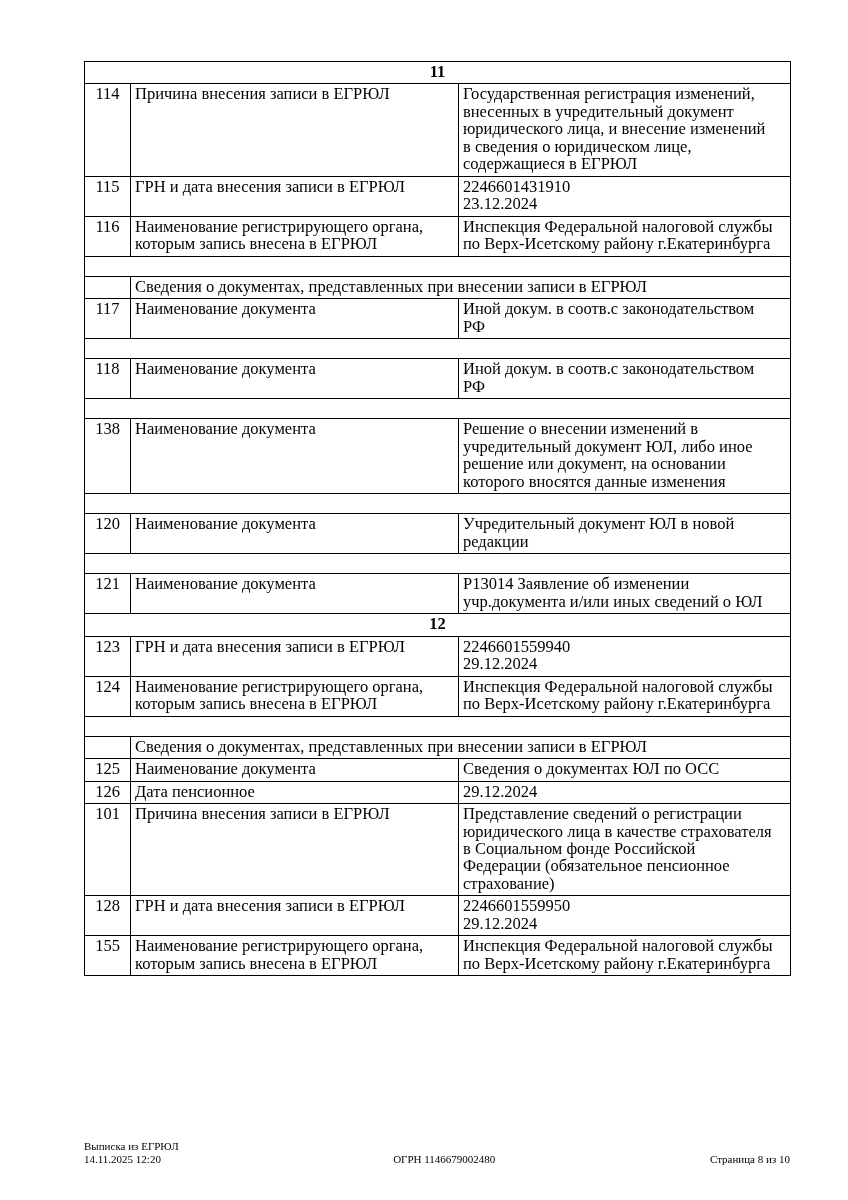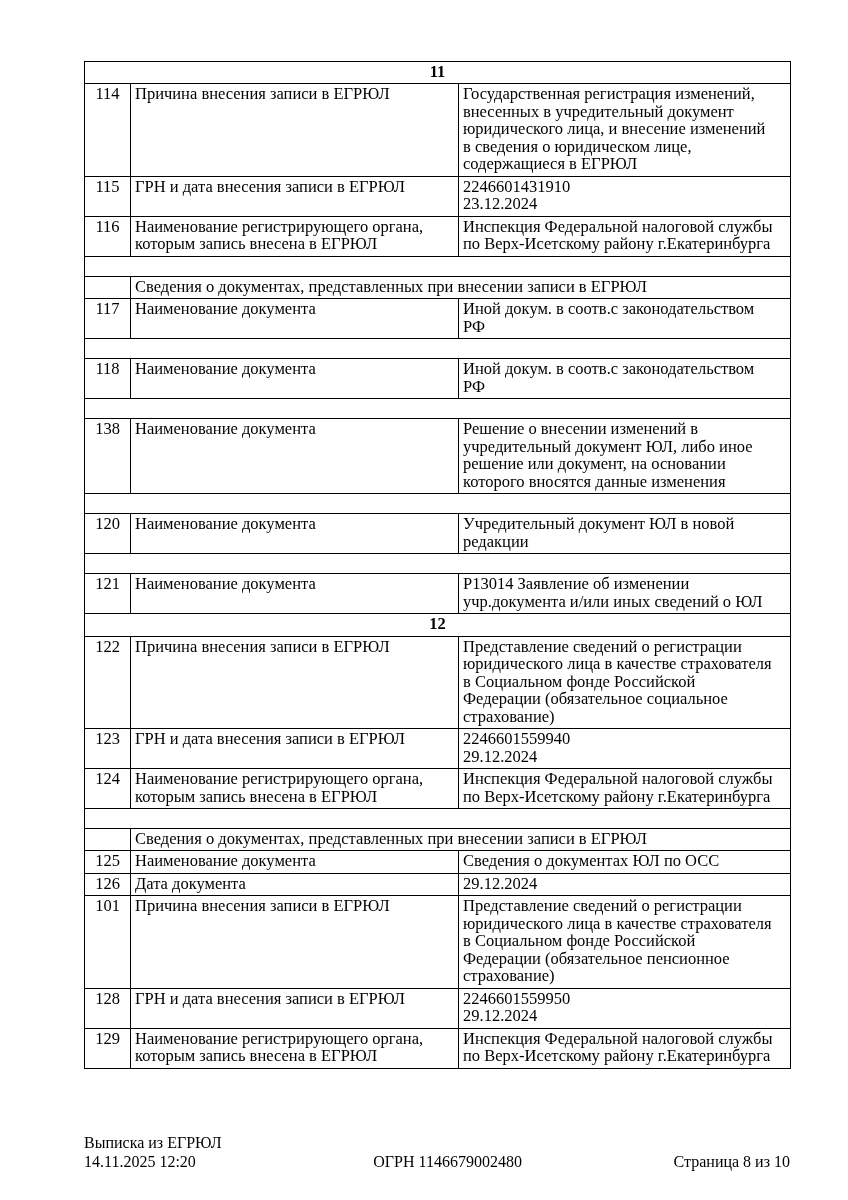--- a/index.html
+++ b/index.html
@@ -53,21 +53,21 @@
     padding-bottom: 2px;
   }
   .footer {
     position: absolute;
     left: 84px;
     top: 1129px;
     width: 706px;
     display: flex;
     justify-content: space-between;
     align-items: flex-end;
-    font-size: 16px;
+    font-size: 11px;
     line-height: 1.18;
   }
   .footer .left {
     text-align: left;
   }
   .footer .center {
     text-align: center;
     margin-top: 24px;
   }
   .footer .right {
@@ -159,29 +159,20 @@
         <tr>
           <td class="num">121</td>
           <td class="label">Наименование документа</td>
           <td class="value">Р13014 Заявление об изменении
 учр.документа и/или иных сведений о ЮЛ</td>
         </tr>
         <tr>
           <td class="section" colspan="3">12</td>
         </tr>
         <tr>
-          <td class="num">122</td>
-          <td class="label">Причина внесения записи в ЕГРЮЛ</td>
-          <td class="value">Представление сведений о регистрации
-юридического лица в качестве страхователя
-в Социальном фонде Российской
-Федерации (обязательное социальное
-страхование)</td>
-        </tr>
-        <tr>
           <td class="num">123</td>
           <td class="label">ГРН и дата внесения записи в ЕГРЮЛ</td>
           <td class="value">2246601559940
 29.12.2024</td>
         </tr>
         <tr>
           <td class="num">124</td>
           <td class="label">Наименование регистрирующего органа,
 которым запись внесена в ЕГРЮЛ</td>
           <td class="value">Инспекция Федеральной налоговой службы
@@ -194,40 +185,40 @@
           <td class="num" colspan="1"></td>
           <td class="subheader" colspan="2">Сведения о документах, представленных при внесении записи в ЕГРЮЛ</td>
         </tr>
         <tr>
           <td class="num">125</td>
           <td class="label">Наименование документа</td>
           <td class="value">Сведения о документах ЮЛ по ОСС</td>
         </tr>
         <tr>
           <td class="num">126</td>
-          <td class="label">Дата документа</td>
+          <td class="label">Дата пенсионное</td>
           <td class="value">29.12.2024</td>
         </tr>
         <tr>
           <td class="num">101</td>
           <td class="label">Причина внесения записи в ЕГРЮЛ</td>
           <td class="value">Представление сведений о регистрации
 юридического лица в качестве страхователя
 в Социальном фонде Российской
 Федерации (обязательное пенсионное
 страхование)</td>
         </tr>
         <tr>
           <td class="num">128</td>
           <td class="label">ГРН и дата внесения записи в ЕГРЮЛ</td>
           <td class="value">2246601559950
 29.12.2024</td>
         </tr>
         <tr>
-          <td class="num">129</td>
+          <td class="num">155</td>
           <td class="label">Наименование регистрирующего органа,
 которым запись внесена в ЕГРЮЛ</td>
           <td class="value">Инспекция Федеральной налоговой службы
 по Верх-Исетскому району г.Екатеринбурга</td>
         </tr>
       </tbody>
   </table>
 
   <div class="footer">
     <div class="left">

